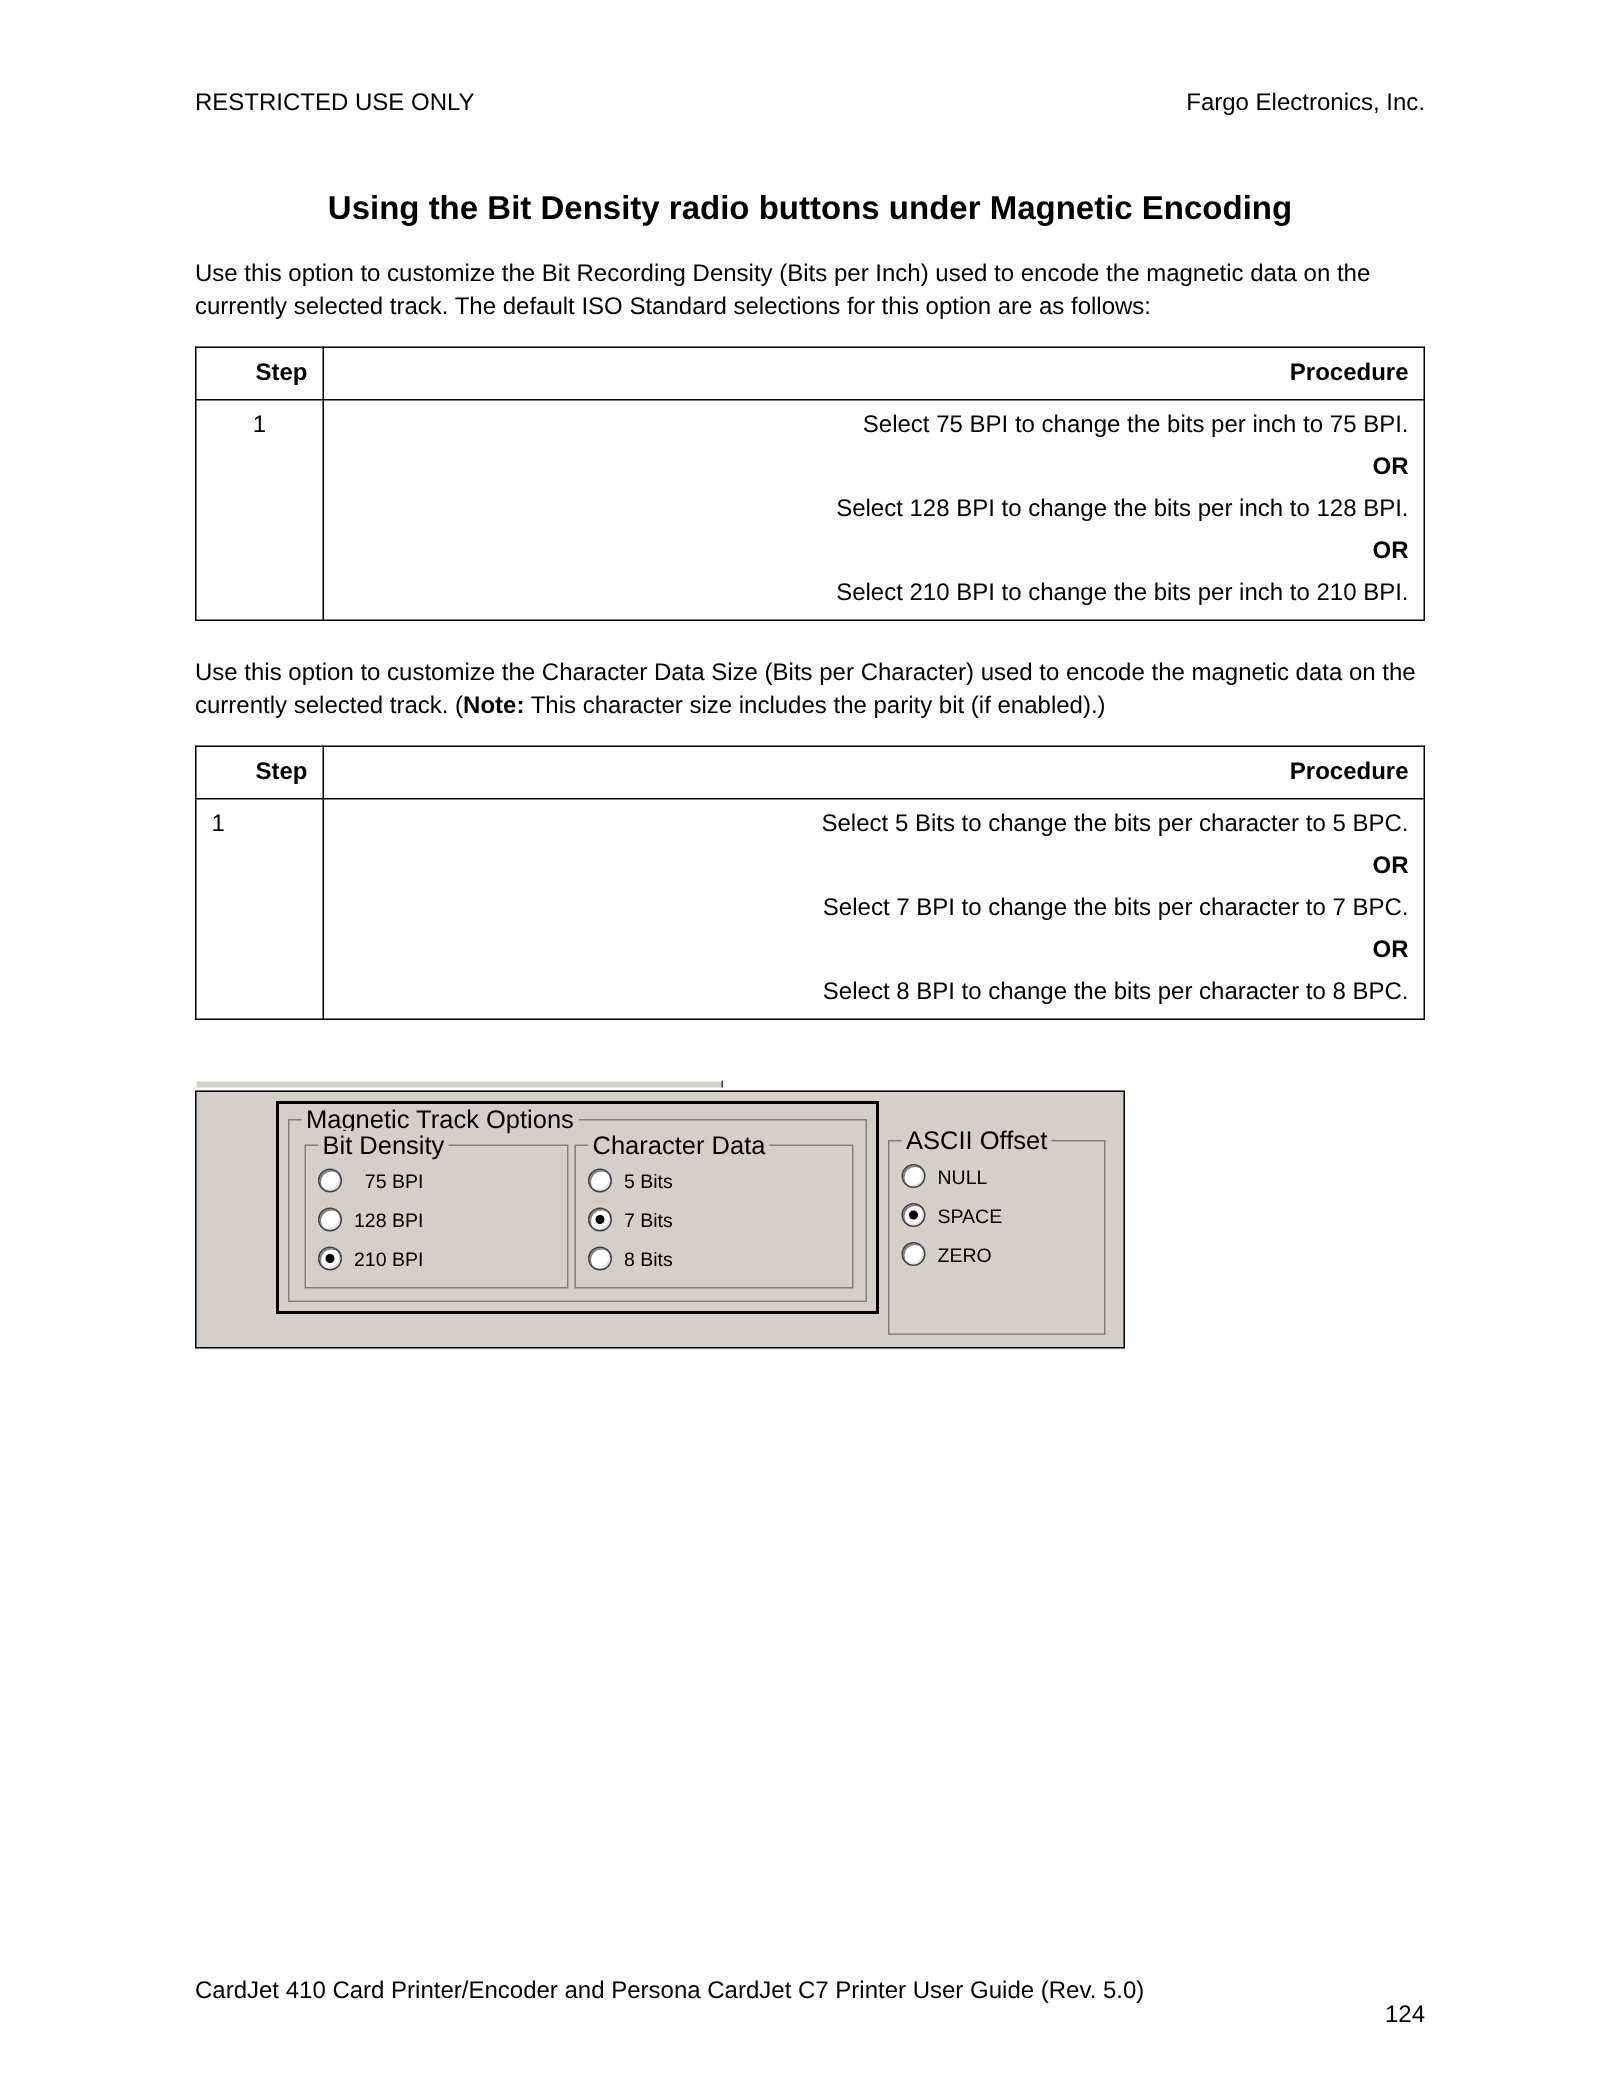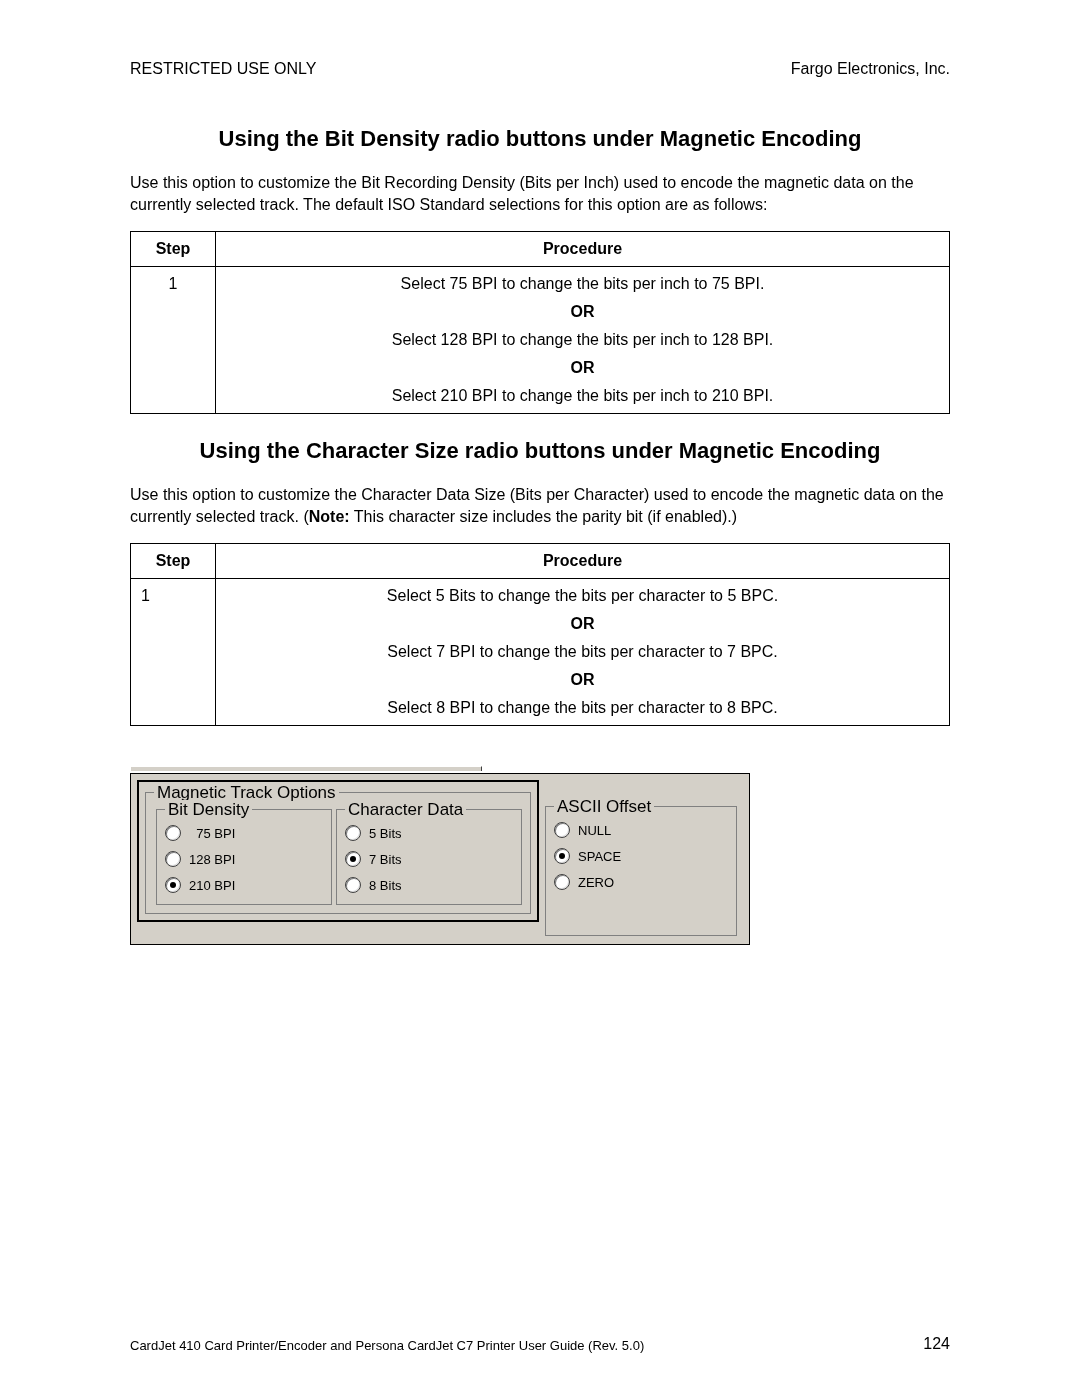--- a/index.html
+++ b/index.html
@@ -1,33 +1,33 @@
 <!DOCTYPE html>
 <html><head>
 <meta charset="utf-8">
 <style>
   html,body{margin:0;padding:0;background:#fff;}
   .page{width:1080px;height:1397px;position:relative;font-family:Arial,Helvetica,sans-serif;color:#000;box-sizing:border-box;padding:60px 130px 0 130px;}
   .topline{display:flex;justify-content:space-between;font-size:16px;margin-bottom:48px;}
   h2{font-size:22px;font-weight:bold;margin:0 0 20px 0;text-align:center;}
   .para{font-size:16px;line-height:1.35;margin:0 0 16px 0;}
   table.proc{border-collapse:collapse;width:100%;margin-bottom:24px;}
-  table.proc th,table.proc td{border:1px solid #000;font-size:16px;text-align:center;vertical-align:top;padding:8px 10px;}
+  table.proc th,table.proc td{border:1px solid #000;font-size:16px;text-align:right;vertical-align:top;padding:8px 10px;}
   table.proc th{font-weight:bold;}
   table.proc td.step{text-align:center;width:64px;}
   .pline{margin:0 0 10px 0;}
   .bold{font-weight:bold;}
-  .footer{position:absolute;left:130px;bottom:44px;font-size:13px;}
+  .footer{position:absolute;left:130px;bottom:60px;font-size:16px;}
   .pagenum{position:absolute;right:130px;bottom:44px;font-size:16px;}
 
   
   .shot{margin-top:40px;width:620px;position:relative;font-family:"Tahoma","MS Sans Serif",sans-serif;}
   .topedge{height:4px;width:350px;background:#d4d0c8;border-left:1px solid #fff;border-top:1px solid #fff;border-right:1px solid #404040;margin-bottom:2px;}
   .panel{background:#d4d0c8;border:1px solid #000;padding:6px 6px 6px 6px;box-sizing:border-box;}
-  .outerbox{border:2px solid #000;padding:4px;}
+  .outerbox{border:2px solid #000;padding:4px;margin-left:47px;}
   .groupbox{position:relative;border:1px solid #808080;padding:10px 6px 6px 8px;margin:6px 2px 2px 2px;}
   .groupbox.inner{display:inline-block;vertical-align:top;}
   .grouplabel{position:absolute;top:-10px;left:8px;background:#d4d0c8;padding:0 3px;font-size:17px;color:#000;}
   .row{display:flex;}
   .col{margin-right:4px;}
   .radiorow{display:flex;align-items:center;height:26px;font-size:13px;}
   .radio{width:14px;height:14px;border-radius:50%;background:#fff;border:1px solid #404040;box-shadow:inset 1px 1px 0 #808080, inset -1px -1px 0 #dfdfdf;margin-right:8px;display:flex;align-items:center;justify-content:center;}
   .radio .dot{width:6px;height:6px;border-radius:50%;background:#000;}
   .opt{white-space:pre;}
 </style>
@@ -54,21 +54,20 @@
         <p class="pline">Select 75 BPI to change the bits per inch to 75 BPI.</p>
         <p class="pline bold">OR</p>
         <p class="pline">Select 128 BPI to change the bits per inch to 128 BPI.</p>
         <p class="pline bold">OR</p>
         <p class="pline" style="margin-bottom:0">Select 210 BPI to change the bits per inch to 210 BPI.</p>
       </td>
     </tr>
   </tbody>
     </table>
 
-  <h2>Using the Character Size radio buttons under Magnetic Encoding</h2>
   <p class="para">
     <span>Use this option to customize the Character Data Size (Bits per Character) used to encode the magnetic data on the currently selected track. (</span><span class="bold">Note:</span><span>  This character size includes the parity bit (if enabled).)</span>
   </p>
   <table class="proc">
     <tbody>
         <tr>
       <th>Step</th>
       <th>Procedure</th>
     </tr>
     <tr>

